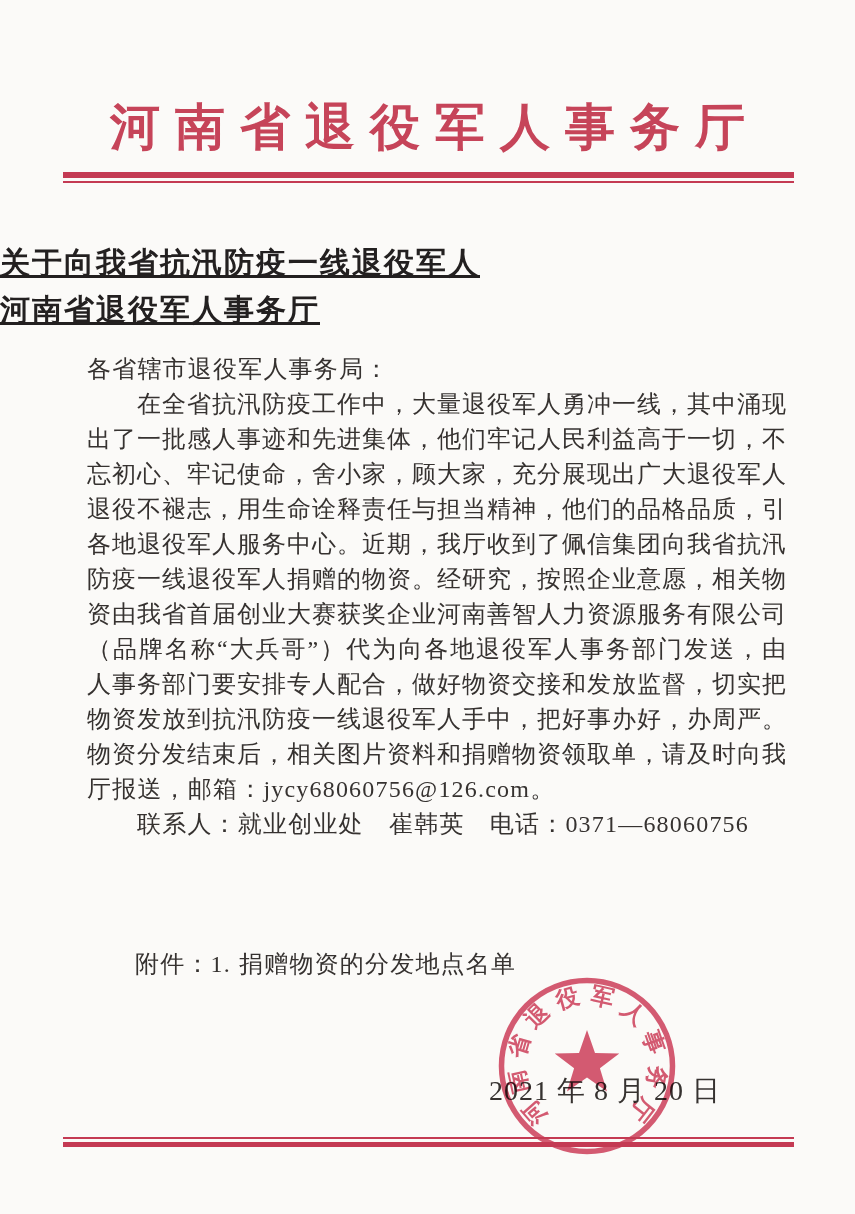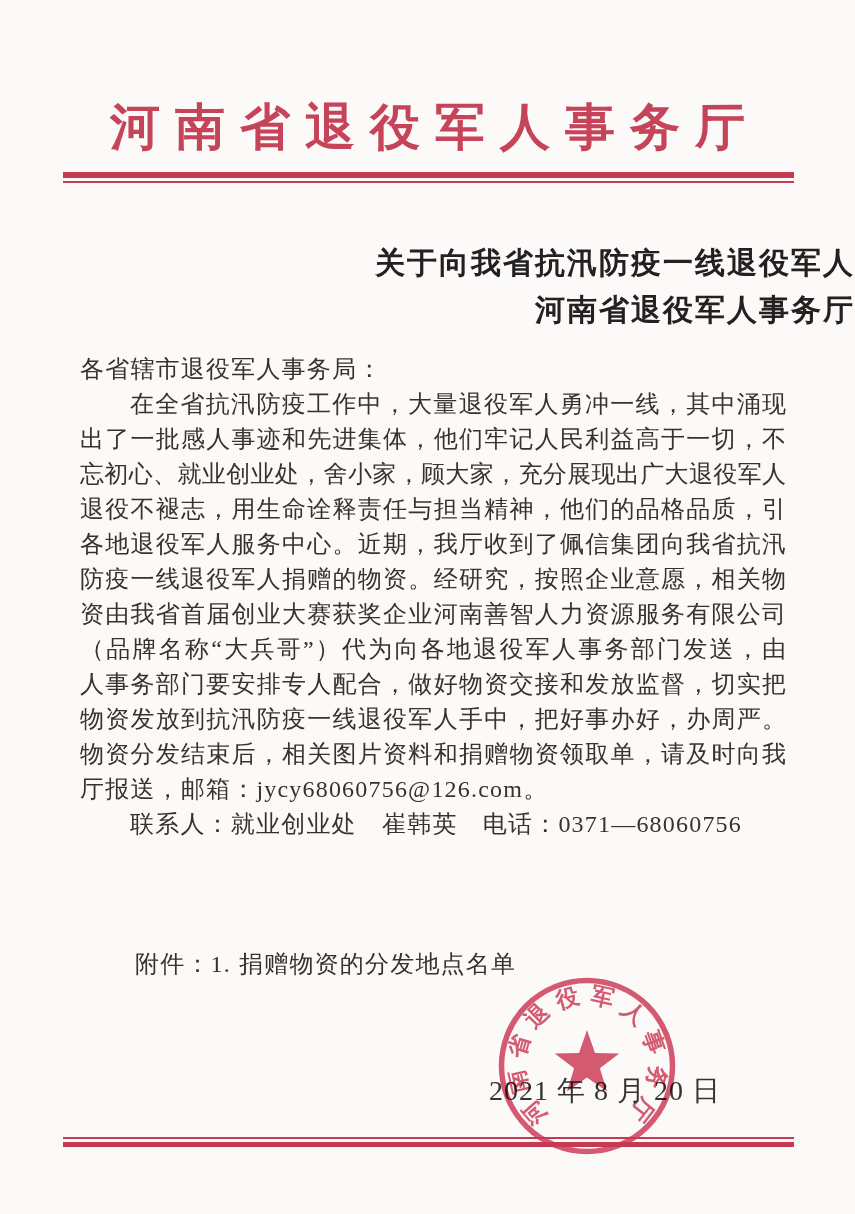--- a/index.html
+++ b/index.html
@@ -50,41 +50,43 @@
     height: 2px;
     background: var(--rule-red, #c43a53);
   }
 
   
   .doc-title {
     position: absolute;
     top: 239px;
     left: 0;
     width: 100%;
-    text-align: right;
+    text-align: left;
     color: var(--title-color, #232020);
     font-size: 30px;
     font-weight: 700;
     letter-spacing: 2px;
     line-height: 47px;
+    text-decoration: underline;
   }
 
   
   .body-block {
     position: absolute;
     left: 80px;
     top: 352px;
     width: 706px;
     color: var(--text-color, #363230);
     font-size: 24px;
     line-height: 35px;
   }
   .bline {
     height: 35px;
     letter-spacing: 1.2px;
+    margin-left: 7px;
   }
   .bline.fill {
     letter-spacing: 0;
     text-align: justify;
     text-align-last: justify;
     text-justify: inter-character;
   }
   .bline.indent { text-indent: 50px; }
 
   
@@ -153,21 +155,21 @@
 
   <div class="doc-title">
     <div>关于向我省抗汛防疫一线退役军人</div>
     <div>河南省退役军人事务厅</div>
   </div>
 
   <div class="body-block">
     <div class="bline">各省辖市退役军人事务局：</div>
     <div class="bline fill indent">在全省抗汛防疫工作中，大量退役军人勇冲一线，其中涌现</div>
     <div class="bline fill">出了一批感人事迹和先进集体，他们牢记人民利益高于一切，不</div>
-    <div class="bline fill">忘初心、就业创业处，舍小家，顾大家，充分展现出广大退役军人</div>
+    <div class="bline fill">忘初心、牢记使命，舍小家，顾大家，充分展现出广大退役军人</div>
     <div class="bline fill">退役不褪志，用生命诠释责任与担当精神，他们的品格品质，引</div>
     <div class="bline fill">各地退役军人服务中心。近期，我厅收到了佩信集团向我省抗汛</div>
     <div class="bline fill">防疫一线退役军人捐赠的物资。经研究，按照企业意愿，相关物</div>
     <div class="bline fill">资由我省首届创业大赛获奖企业河南善智人力资源服务有限公司</div>
     <div class="bline fill">（品牌名称“大兵哥”）代为向各地退役军人事务部门发送，由</div>
     <div class="bline fill">人事务部门要安排专人配合，做好物资交接和发放监督，切实把</div>
     <div class="bline fill">物资发放到抗汛防疫一线退役军人手中，把好事办好，办周严。</div>
     <div class="bline fill">物资分发结束后，相关图片资料和捐赠物资领取单，请及时向我</div>
     <div class="bline">厅报送，邮箱：jycy68060756@126.com。</div>
     <div class="bline indent">联系人：就业创业处　崔韩英　电话：0371—68060756</div>

